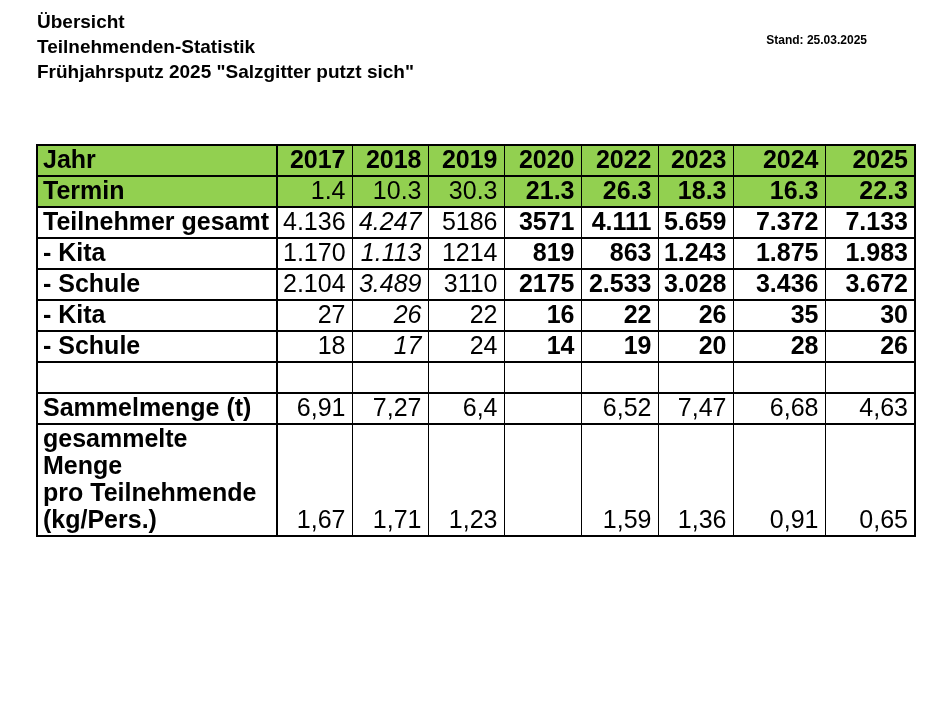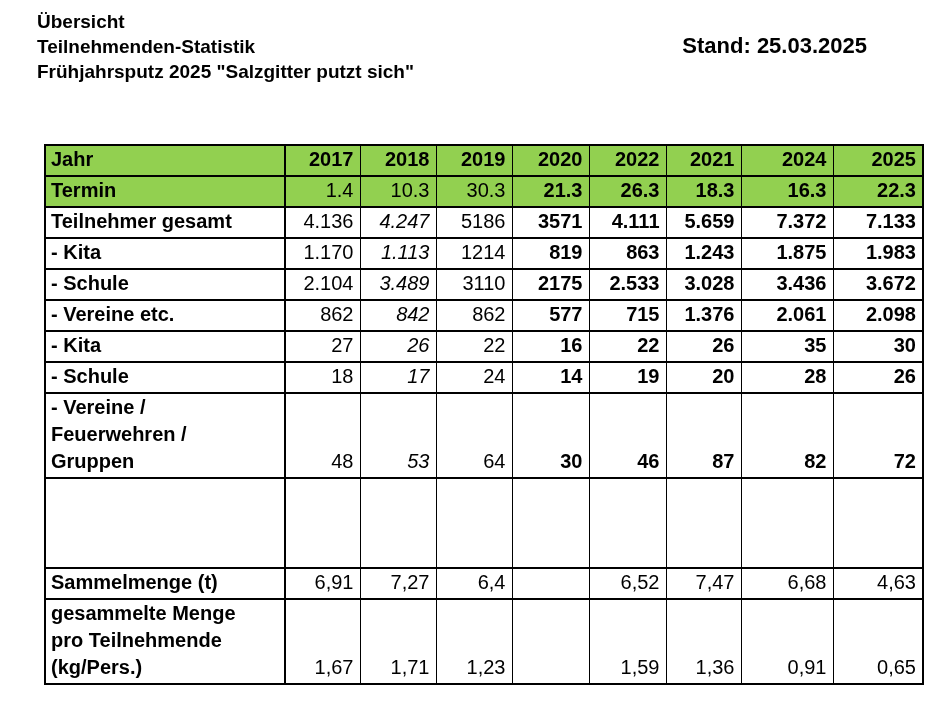--- a/index.html
+++ b/index.html
@@ -22,33 +22,33 @@
     top: 9px;
     font-size: 19px;
     font-weight: bold;
     line-height: 25px;
     white-space: nowrap;
   }
   .stand {
     position: absolute;
     right: 77px;
     top: 33px;
-    font-size: 22px;
+    font-size: 12px;
     font-weight: bold;
     white-space: nowrap;
   }
   table.stats {
     position: absolute;
-    left: 44px;
+    left: 36px;
     top: 144px;
     width: 878px;
     border-collapse: collapse;
     table-layout: fixed;
     border: 2.5px solid #000;
-    font-size: 20px;
+    font-size: 25px;
     line-height: 27px;
   }
   table.stats td {
     border-left: 1.5px solid #000;
     border-right: 1.5px solid #000;
     border-top: 2px solid #000;
     border-bottom: 2px solid #000;
     vertical-align: bottom;
     padding: 0 6px 2px 5px;
     overflow: hidden;
@@ -99,21 +99,21 @@
       <col style="width:90px">
     </colgroup>
     <tbody>
         <tr class="green">
           <td class="label">Jahr</td>
           <td class="num b">2017</td>
           <td class="num b">2018</td>
           <td class="num b">2019</td>
           <td class="num b">2020</td>
           <td class="num b">2022</td>
-          <td class="num b">2021</td>
+          <td class="num b">2023</td>
           <td class="num b">2024</td>
           <td class="num b">2025</td>
         </tr>
         <tr class="green">
           <td class="label">Termin</td>
           <td class="num">1.4</td>
           <td class="num">10.3</td>
           <td class="num">30.3</td>
           <td class="num b">21.3</td>
           <td class="num b">26.3</td>
@@ -148,31 +148,20 @@
           <td class="num">2.104</td>
           <td class="num i">3.489</td>
           <td class="num">3110</td>
           <td class="num b">2175</td>
           <td class="num b">2.533</td>
           <td class="num b">3.028</td>
           <td class="num b">3.436</td>
           <td class="num b">3.672</td>
         </tr>
         <tr>
-          <td class="label">- Vereine etc.</td>
-          <td class="num">862</td>
-          <td class="num i">842</td>
-          <td class="num">862</td>
-          <td class="num b">577</td>
-          <td class="num b">715</td>
-          <td class="num b">1.376</td>
-          <td class="num b">2.061</td>
-          <td class="num b">2.098</td>
-        </tr>
-        <tr>
           <td class="label">- Kita</td>
           <td class="num">27</td>
           <td class="num i">26</td>
           <td class="num">22</td>
           <td class="num b">16</td>
           <td class="num b">22</td>
           <td class="num b">26</td>
           <td class="num b">35</td>
           <td class="num b">30</td>
         </tr>
@@ -181,33 +170,20 @@
           <td class="num">18</td>
           <td class="num i">17</td>
           <td class="num">24</td>
           <td class="num b">14</td>
           <td class="num b">19</td>
           <td class="num b">20</td>
           <td class="num b">28</td>
           <td class="num b">26</td>
         </tr>
         <tr>
-          <td class="label">- Vereine /
-Feuerwehren /
-Gruppen</td>
-          <td class="num">48</td>
-          <td class="num i">53</td>
-          <td class="num">64</td>
-          <td class="num b">30</td>
-          <td class="num b">46</td>
-          <td class="num b">87</td>
-          <td class="num b">82</td>
-          <td class="num b">72</td>
-        </tr>
-        <tr>
           <td class="label"></td>
           <td class="num"></td>
           <td class="num"></td>
           <td class="num"></td>
           <td class="num"></td>
           <td class="num"></td>
           <td class="num"></td>
           <td class="num"></td>
           <td class="num"></td>
         </tr>

